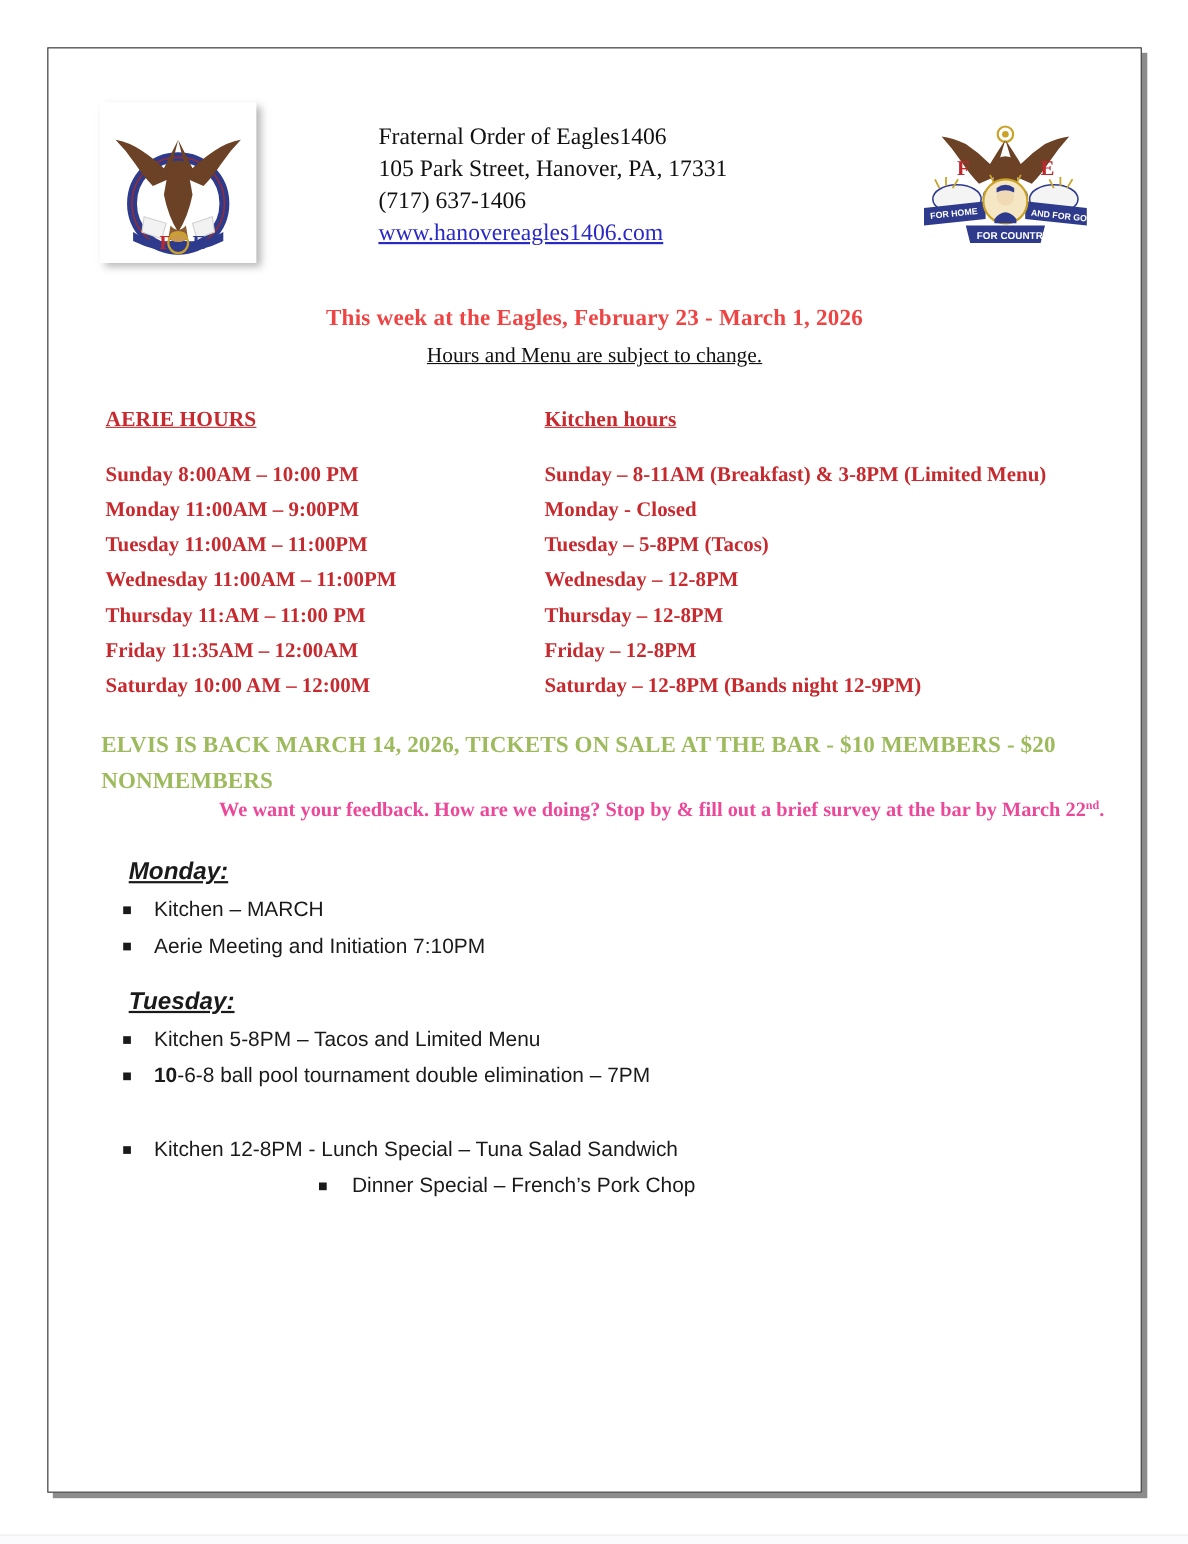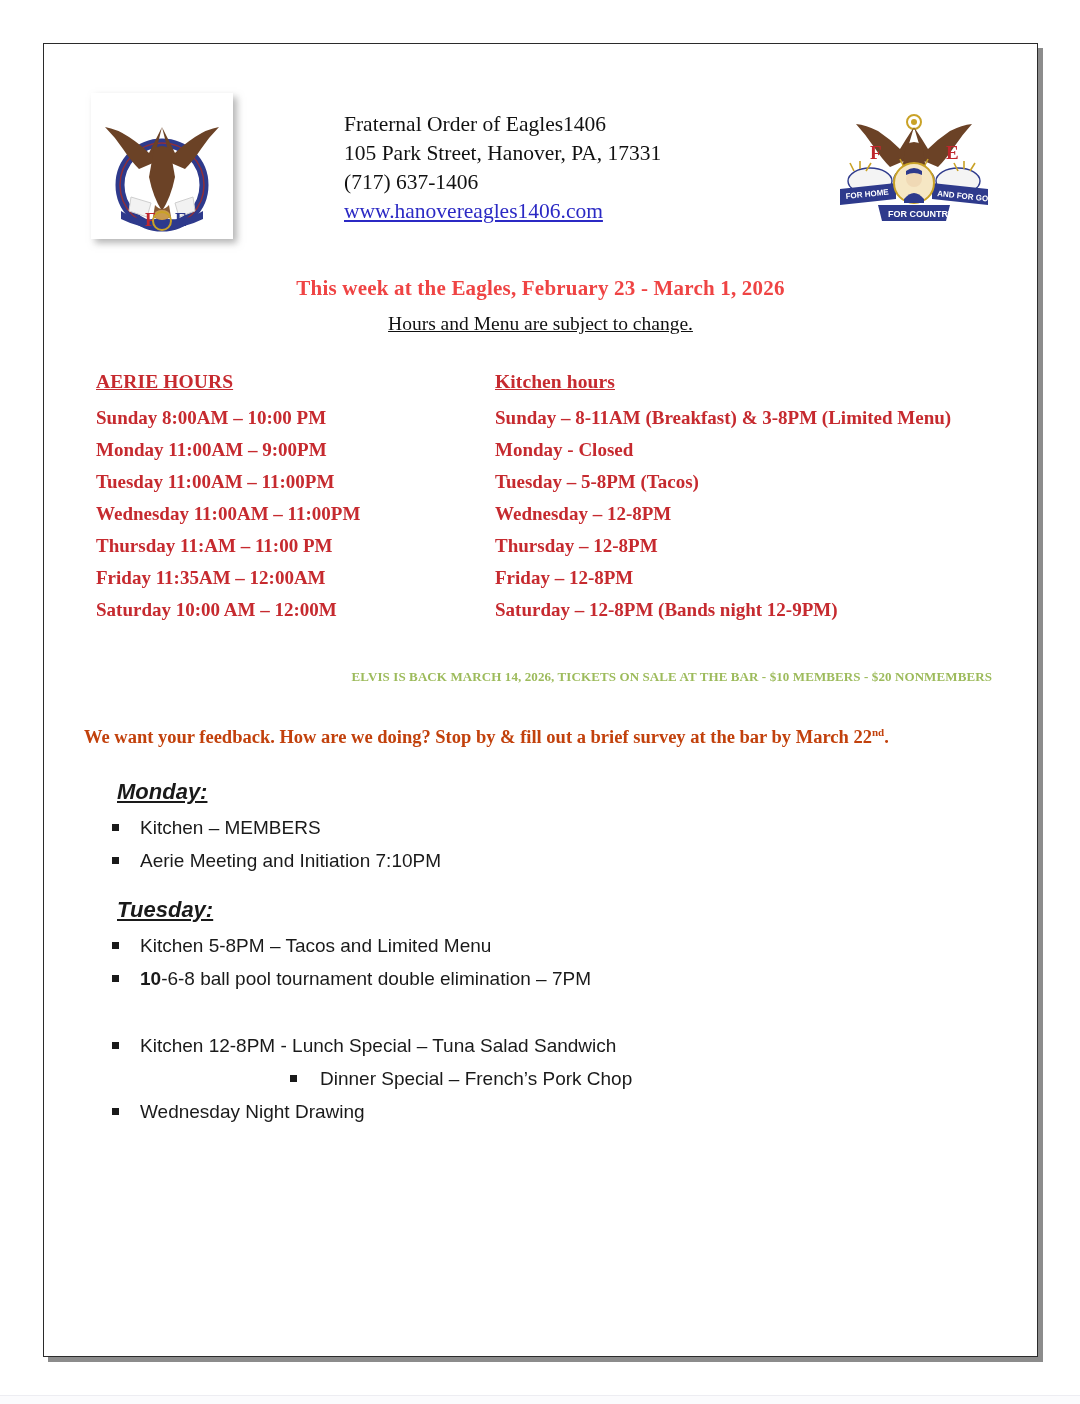--- a/index.html
+++ b/index.html
@@ -112,52 +112,52 @@
     color: #c62a2f;
     font-family: "Liberation Serif", serif;
     font-weight: bold;
     font-size: 19px;
   }
   .col-aerie { position: absolute; left: 52px; top: 0; width: 400px; }
   .col-kitchen { position: absolute; left: 451px; top: 0; width: 520px; }
   .col-head {
     text-decoration: underline;
     font-size: 19.5px;
-    margin-bottom: 9px;
+    margin-bottom: 23px;
     letter-spacing: 0.1px;
   }
   .hours-line {
     line-height: 32px;
     white-space: nowrap;
   }
 
   
   .elvis {
     position: absolute;
     left: 48px;
     top: 617px;
     width: 900px;
-    text-align: right;
-    font-family: "Liberation Serif", serif;
-    font-weight: bold;
-    font-size: 13px;
+    text-align: left;
+    font-family: "Liberation Serif", serif;
+    font-weight: bold;
+    font-size: 21px;
     line-height: 32px;
     color: #9dbb5c;
     letter-spacing: 0.1px;
   }
   .feedback {
     position: absolute;
     left: 40px;
     top: 682px;
     width: 920px;
-    text-align: left;
+    text-align: right;
     font-family: "Liberation Serif", serif;
     font-weight: bold;
     font-size: 18.5px;
-    color: #c2410c;
+    color: #ec4899;
   }
   .feedback sup { font-size: 11px; vertical-align: super; }
 
   
   .days {
     position: absolute;
     left: 0;
     top: 735px;
     width: 993px;
     font-family: "Liberation Sans", sans-serif;
@@ -302,21 +302,21 @@
   <div class="feedback">
     <span>We want your feedback. How are we doing? Stop by &amp; fill out a brief survey at the bar by March 22</span><sup>nd</sup><span>.</span>
   </div>
 
   <div class="days">
 
     <div class="day-block">
       <div class="day-head">Monday:</div>
       <div class="bullet-row">
         <span class="sq"></span>
-        <span>Kitchen – MEMBERS</span>
+        <span>Kitchen – MARCH</span>
       </div>
       <div class="bullet-row">
         <span class="sq"></span>
         <span>Aerie Meeting and Initiation 7:10PM</span>
       </div>
     </div>
 
     <div class="gap-sm"></div>
 
     <div class="day-block">
@@ -335,24 +335,20 @@
 
     <div class="day-block">
       <div class="bullet-row">
         <span class="sq"></span>
         <span>Kitchen 12-8PM - Lunch Special – Tuna Salad Sandwich</span>
       </div>
       <div class="bullet-row nested">
         <span class="sq"></span>
         <span>Dinner Special – French’s Pork Chop</span>
       </div>
-      <div class="bullet-row">
-        <span class="sq"></span>
-        <span>Wednesday Night Drawing</span>
-      </div>
     </div>
 
     <div class="gap-lg"></div>
 
 
   </div>
 </div>
 
 <div class="bottom-strip"></div>
 

